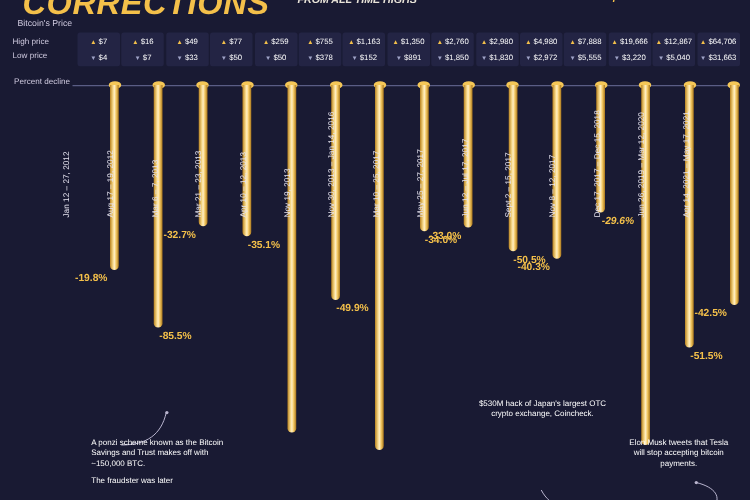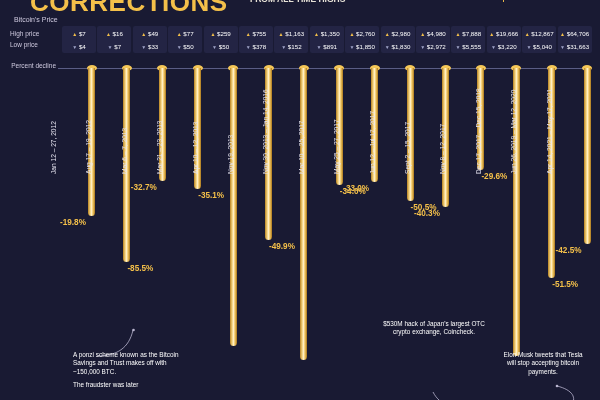--- a/index.html
+++ b/index.html
@@ -4,21 +4,21 @@
 <style>
   html,body{margin:0;padding:0;}
   body{
     width:600px;height:400px;overflow:hidden;
     background:#191a33;
     font-family:"Liberation Sans",sans-serif;
     color:#ffffff;
     position:relative;
   }
   
-  #header{position:absolute;left:12px;top:0;width:492px;height:14px;overflow:hidden;}
+  #header{position:absolute;left:0;top:0;width:492px;height:14px;overflow:hidden;font-style:italic;}
   #title-main{
     position:absolute;left:18px;top:-13px;
     font-size:26px;font-weight:bold;letter-spacing:.5px;
     color:#f4c04a;white-space:nowrap;
   }
   #title-sub{
     position:absolute;left:238px;top:-6px;
     font-size:8.5px;font-weight:bold;color:#e8e3d8;white-space:nowrap;
   }
   #title-right{
@@ -228,21 +228,21 @@
       <div class="bar-group" style="left: 428px;">
         <div class="dot"></div>
         <div class="bar" style="height: 139.035px;"></div>
         <div class="datelabel" style="top: 118px;">Sept 2 – 15, 2017</div>
         <div class="pct" style="top: 153.035px; left: -14px;">-40.3%</div>
       </div>
       <div class="bar-group" style="left: 463.4px;">
         <div class="dot"></div>
         <div class="bar" style="height: 102.12px;"></div>
         <div class="datelabel" style="top: 118px;">Nov 8 – 12, 2017</div>
-        <div class="pct" style="top: 116.12px; left: 18px;">-29.6%</div>
+        <div class="pct" style="top: 116.12px; left: 18px; font-style: italic;">-29.6%</div>
       </div>
       <div class="bar-group" style="left: 498.8px;">
         <div class="dot"></div>
         <div class="bar" style="height: 288.42px;"></div>
         <div class="datelabel" style="top: 118px;">Dec 17, 2017 – Dec 15, 2018</div>
       </div>
       <div class="bar-group" style="left: 534.2px;">
         <div class="dot"></div>
         <div class="bar" style="height: 209.76px;"></div>
         <div class="datelabel" style="top: 118px;">Jun 26, 2019 – Mar 12, 2020</div>

